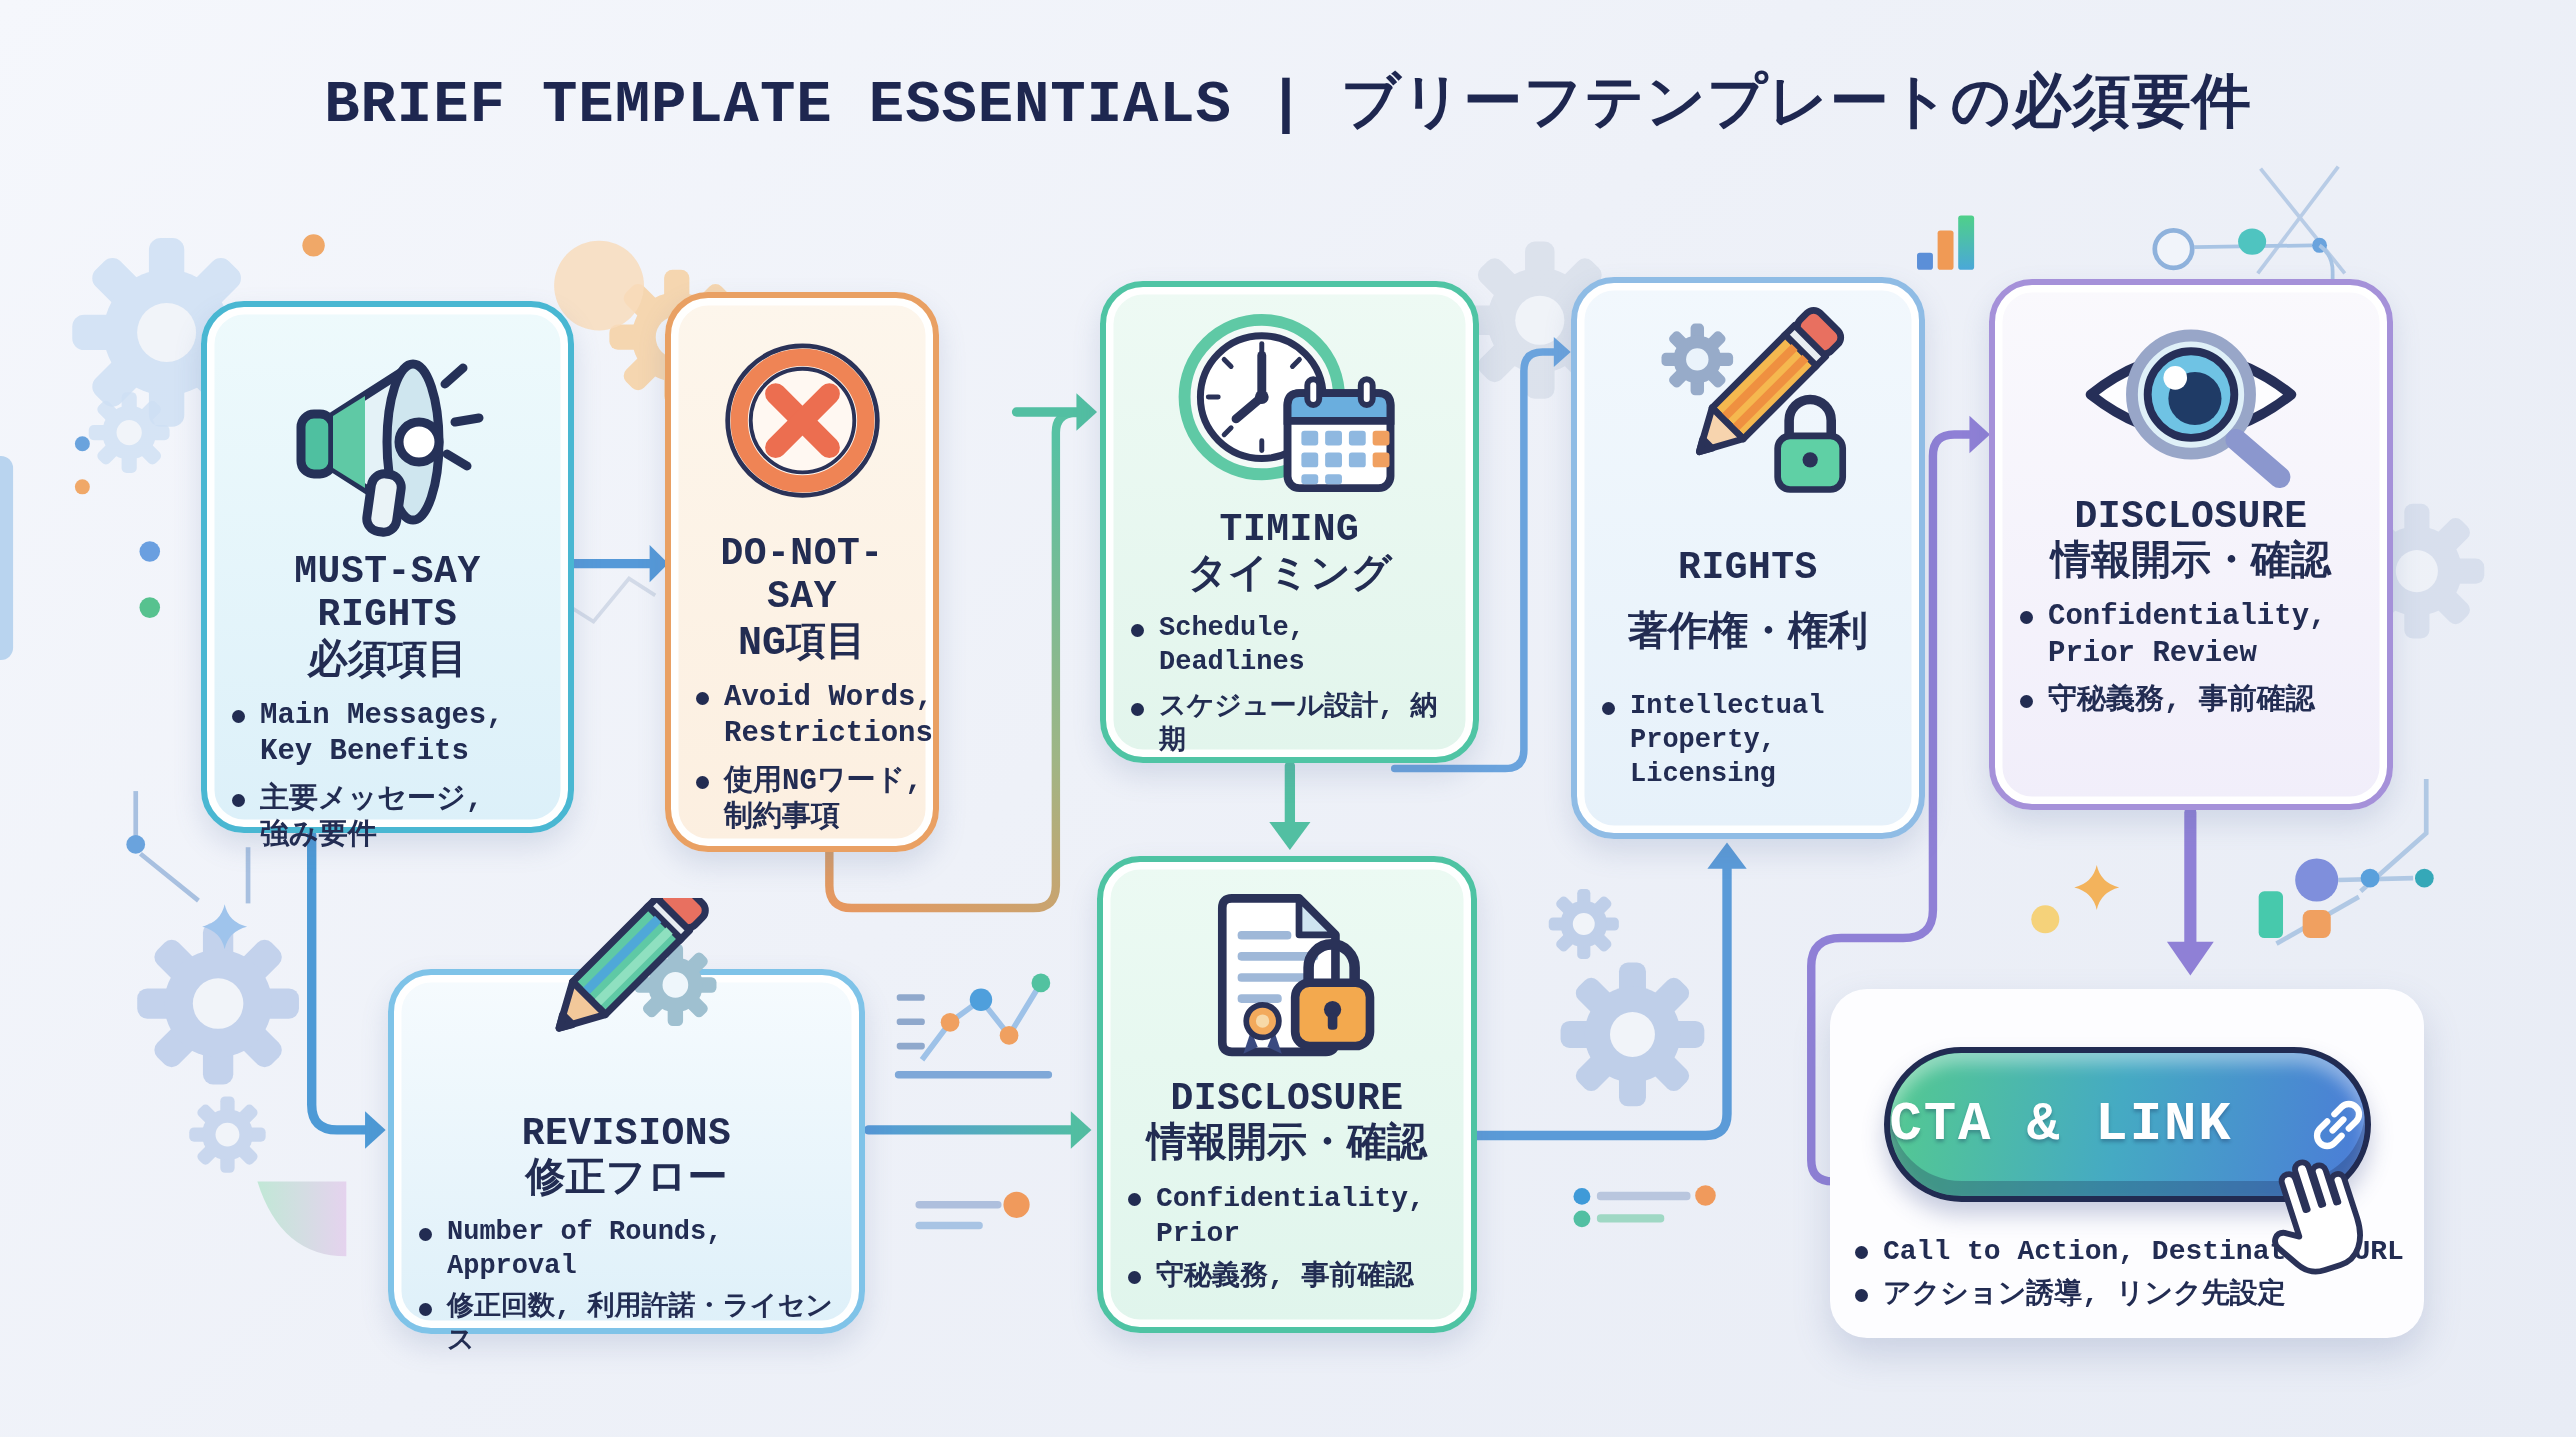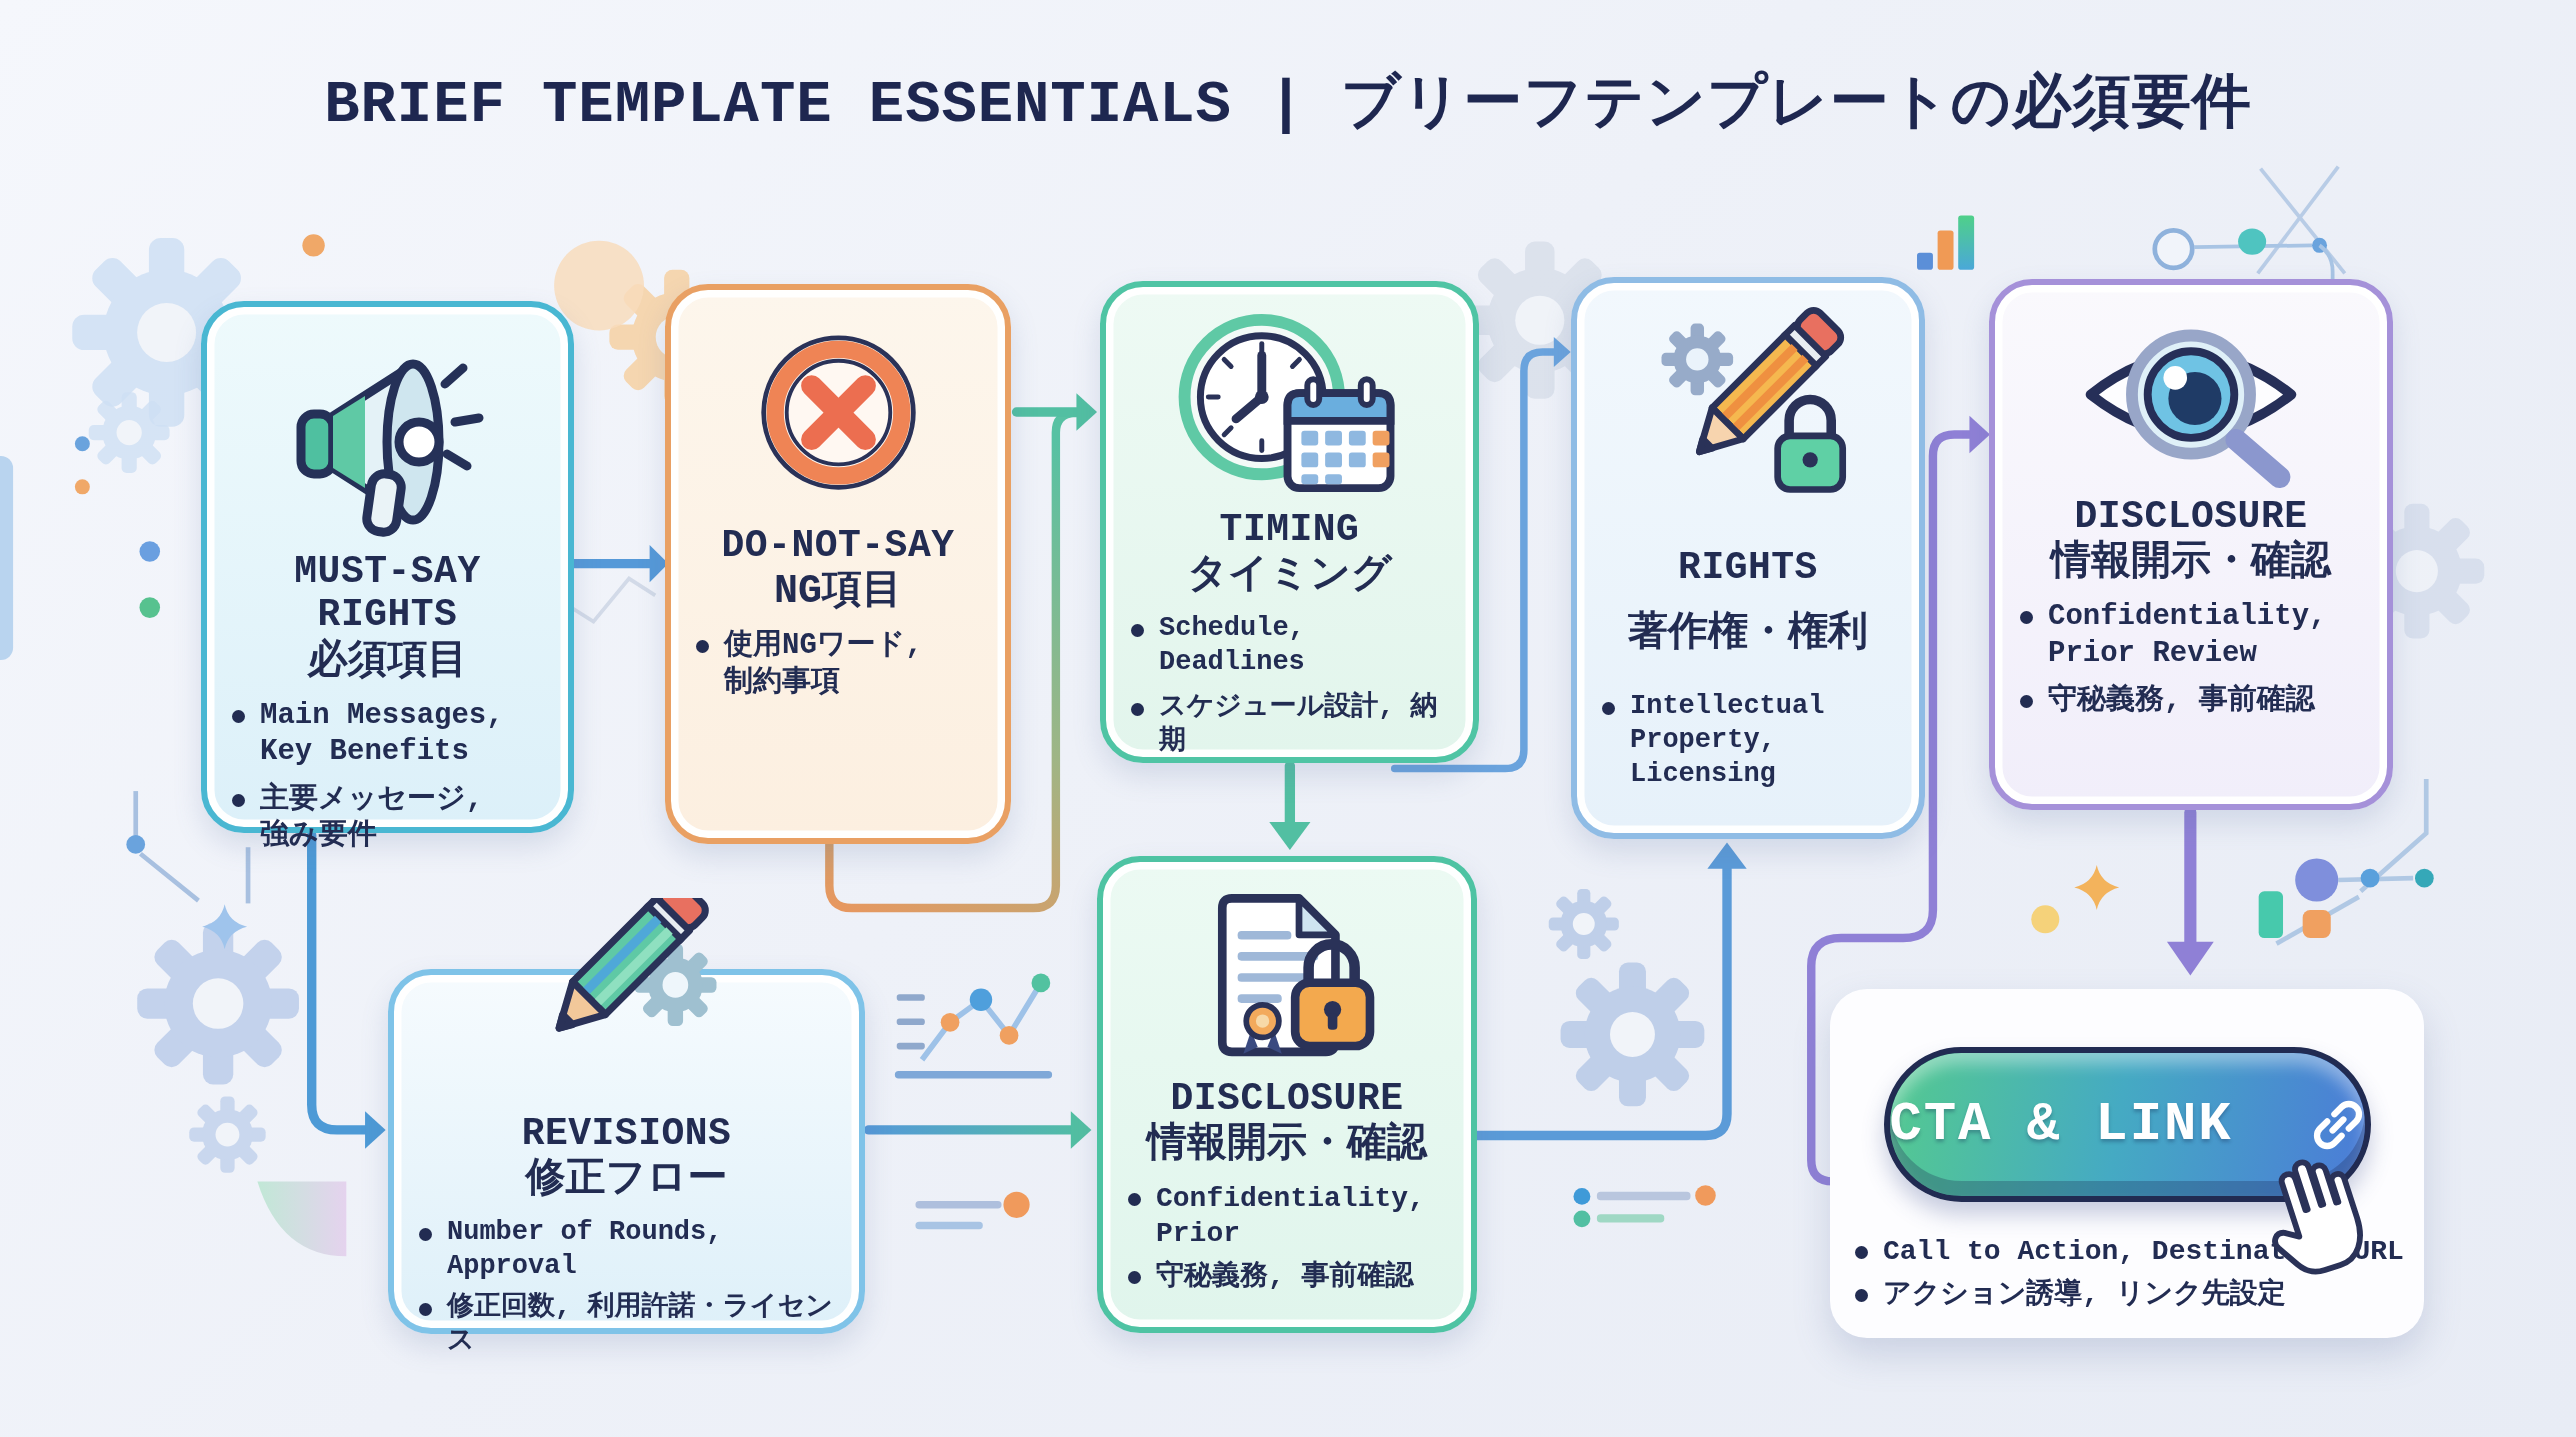--- a/index.html
+++ b/index.html
@@ -15,21 +15,21 @@
   .card .icon{flex:0 0 auto;display:flex;align-items:center;justify-content:center;}
   .card h2{font-size:38px;font-weight:800;margin:3.7px 0 0;text-align:center;letter-spacing:0.5px;color:#222c52;line-height:1.15;}
   .card h3{font-size:40px;font-weight:800;margin:1.9px 0 7.5px;text-align:center;color:#222c52;line-height:1.15;}
   .card ul{list-style:none;margin:5.6px 0 0;padding:0;align-self:flex-start;}
   .card li{position:relative;padding-left:34px;font-size:29px;font-weight:700;line-height:1.25;
     white-space:pre-line;margin-bottom:11.2px;color:#222c52;}
   .card li::before{content:"";position:absolute;left:5.6px;top:12px;width:13px;height:13px;border-radius:50%;background:#222c52;}
   
   .c1{left:201px;top:301px;width:373px;height:532px;border-color:#49b7d2;
       background:linear-gradient(180deg,#eefafc 0%,#dcf0f9 100%);}
-  .c2{left:665px;top:284px;width:346px;height:560px;border-color:#e9a063;
+  .c2{left:665px;top:292px;width:274px;height:560px;border-color:#e9a063;
       background:linear-gradient(180deg,#fdf6ec 0%,#fcefe0 100%);}
   .c3{left:1100px;top:281px;width:379px;height:482px;border-color:#4fc4a4;
       background:linear-gradient(180deg,#eefaf4 0%,#e2f5ec 100%);}
   .c3 li{font-size:27px;}
   .c4{left:1571px;top:277px;width:354px;height:562px;border-color:#8fbce5;
       background:linear-gradient(180deg,#f2f8fd 0%,#e6f1fa 100%);gap:20px;}
   .c4 li{font-size:27px;}
   .c5{left:1989px;top:279px;width:404px;height:531px;border-color:#a591d9;
       background:linear-gradient(180deg,#faf9fd 0%,#f1eefa 100%);}
   .c6{left:388px;top:969px;width:477px;height:365px;border-color:#7fc3e8;
@@ -236,20 +236,22 @@
         <circle cx="110" cy="108" r="54" fill="none" stroke="#2a3258" stroke-width="4"></circle>
         <g stroke="#ec6e50" stroke-width="22" stroke-linecap="round">
           <path d="M82 80 L138 136"></path>
             <path d="M138 80 L82 136"></path>
         </g>
       </svg>
     </div>
     <h2>DO-NOT-SAY</h2>
     <h3>NG項目</h3>
     <ul>
+      <li>Avoid Words,
+Restrictions</li>
       <li>使用NGワード,
 制約事項</li>
     </ul>
   </div>
 
   <div class="card c3">
     <div class="icon">
       <svg width="245" height="198" viewBox="0 0 240 200">
         <circle cx="92" cy="92" r="78" fill="#f3faf7" stroke="#5fc9a5" stroke-width="12"></circle>
         <circle cx="92" cy="92" r="62" fill="#ffffff" stroke="#2a3258" stroke-width="7"></circle>

